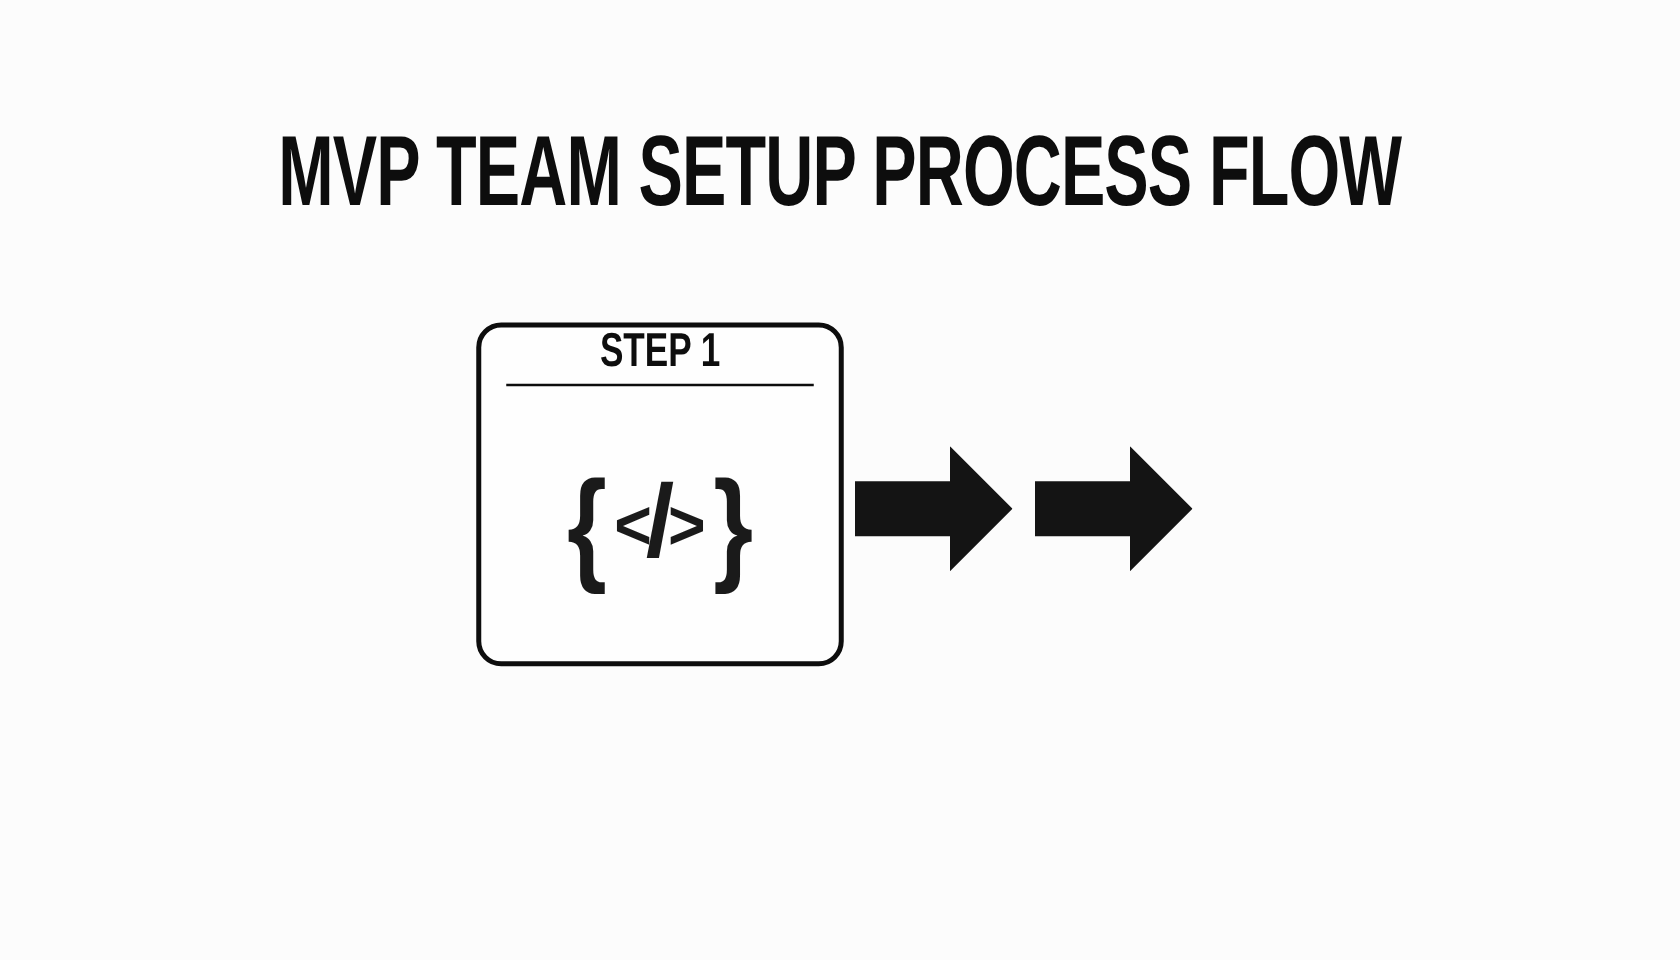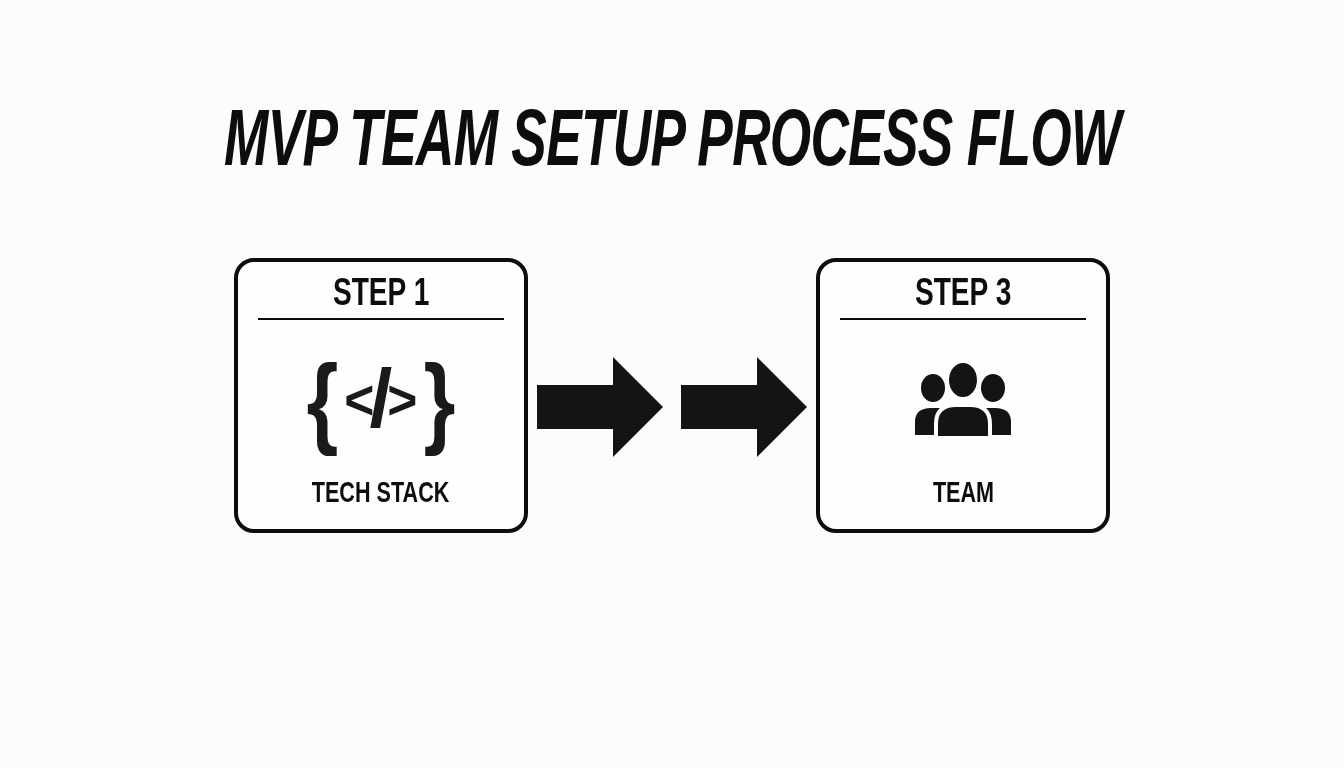--- a/index.html
+++ b/index.html
@@ -19,21 +19,20 @@
     font-weight: bold;
     white-space: nowrap;
     transform: scaleX(0.72);
     transform-origin: center center;
     line-height: 1;
     color: #0d0d0d;
   }
   .title-wrap {
     margin-top: 100px;
     text-align: center;
-    font-style: italic;
   }
   .title-wrap .cond {
     font-size: 76px;
     transform: scaleX(0.70) scaleY(1.05);
     letter-spacing: -1px;
   }
   .flow-row {
     margin-top: 82px;
     display: flex;
     justify-content: center;
@@ -44,21 +43,20 @@
     width: 294px;
     height: 275px;
     background: #fefefe;
     border: 4px solid #0d0d0d;
     border-radius: 20px;
     display: flex;
     flex-direction: column;
     align-items: stretch;
   }
   .step-header {
-    margin-top: 11px;
     text-align: center;
   }
   .step-header .cond {
     font-size: 38px;
     transform: scaleX(0.74);
   }
   .header-line {
     height: 2px;
     background: #0d0d0d;
     margin: 7px 20px 0 20px;
@@ -136,54 +134,29 @@
       <div class="code-icon">
         <span class="brace">{</span>
         <span class="mid">
           <span class="angle">&lt;</span>
           <span class="slash">/</span>
           <span class="angle">&gt;</span>
         </span>
         <span class="brace">}</span>
       </div>
     </div>
-    <div class="step-label">
-      <span class="cond">TECH STACK</span>
-    </div>
   </div>
 
   <div class="arrow-wrap">
     <svg width="126" height="100" viewBox="0 0 126 100">
       <polygon class="fill" points="0,28 76,28 76,0 126,50 76,100 76,72 0,72"></polygon>
     </svg>
   </div>
 
 
   <div class="arrow-wrap">
     <svg width="126" height="100" viewBox="0 0 126 100">
       <polygon class="fill" points="0,28 76,28 76,0 126,50 76,100 76,72 0,72"></polygon>
     </svg>
   </div>
 
-  <div class="step-card">
-    <div class="step-header">
-      <span class="cond">STEP 3</span>
-    </div>
-    <div class="header-line"></div>
-    <div class="icon-area">
-      <svg width="104" height="80" viewBox="0 0 104 80">
-
-        <ellipse class="fill" cx="22" cy="29" rx="12" ry="14"></ellipse>
-        <path class="fill" d="M4 76 L4 63 Q4 49 20 49 L28 49 Q40 49 42 60 L42 76 Z"></path>
-
-        <ellipse class="fill" cx="82" cy="29" rx="12" ry="14"></ellipse>
-        <path class="fill" d="M100 76 L100 63 Q100 49 84 49 L76 49 Q64 49 62 60 L62 76 Z"></path>
-
-        <ellipse cx="52" cy="21" rx="16" ry="19" fill="#141414" stroke="#fefefe" stroke-width="4"></ellipse>
-        <path d="M25 79 L25 65 Q25 46 45 46 L59 46 Q79 46 79 65 L79 79 Z" fill="#141414" stroke="#fefefe" stroke-width="4"></path>
-      </svg>
-    </div>
-    <div class="step-label">
-      <span class="cond">TEAM</span>
-    </div>
-  </div>
 
 </div>
 
 </body></html>

